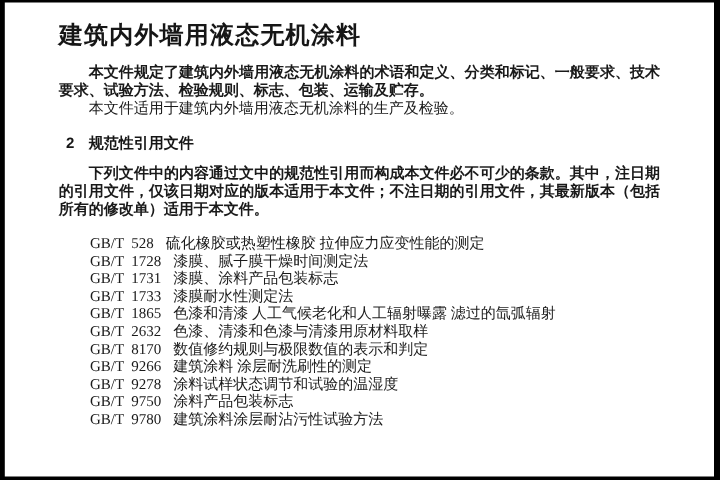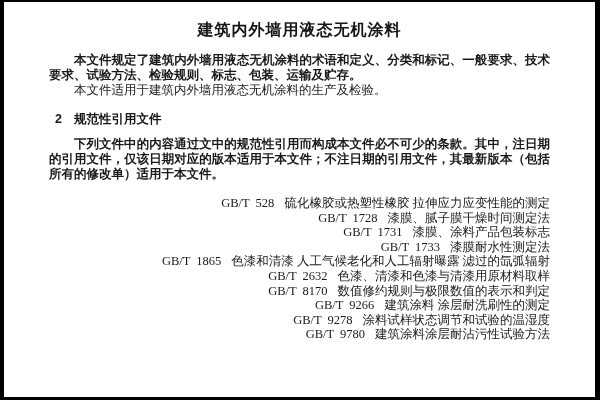--- a/index.html
+++ b/index.html
@@ -15,23 +15,22 @@
     border: solid #000000;
     border-width: 2px 5px 3px 4px;
     padding: 12px 45px 0 45px;
     background: #ffffff;
     overflow: hidden;
     color: #1a1a1a;
     font-size: 12.5px;
   }
   .doc-title {
     margin: 4px 0 0 0;
-    text-align: center;
     font-family: "Liberation Sans", "DejaVu Sans", sans-serif;
-    font-size: 16px;
+    font-size: 20px;
     font-weight: bold;
     line-height: 24px;
     letter-spacing: 1px;
     color: #161616;
   }
   .sec-heading {
     font-family: "Liberation Sans", "DejaVu Sans", sans-serif;
     font-size: 12.5px;
     font-weight: bold;
     line-height: 14px;
@@ -50,21 +49,20 @@
   .m-para-first { margin-top: 11px; font-weight: bold; }
   .ref-list {
     list-style: none;
     margin: 14px 0 0 0;
     padding: 0 0 0 26px;
   }
   .ref-item {
     line-height: 14.6px;
     white-space: nowrap;
     overflow: hidden;
-    text-align: right;
   }
   .ref-code { word-spacing: 3px; margin-right: 10px; }
 </style>
 </head>
 <body>
 
 <div class="page">
 
   <h1 class="doc-title"><span>建筑内外墙用液态无机涂料</span></h1>
 
@@ -111,20 +109,23 @@
 
 
         <li class="ref-item">
           <span class="ref-code">GB/T 9266</span><span class="ref-title">建筑涂料 涂层耐洗刷性的测定</span>
         </li>
 
         <li class="ref-item">
           <span class="ref-code">GB/T 9278</span><span class="ref-title">涂料试样状态调节和试验的温湿度</span>
         </li>
 
+        <li class="ref-item">
+          <span class="ref-code">GB/T 9750</span><span class="ref-title">涂料产品包装标志</span>
+        </li>
 
         <li class="ref-item">
           <span class="ref-code">GB/T 9780</span><span class="ref-title">建筑涂料涂层耐沾污性试验方法</span>
         </li>
       </ul>
   </section>
 
 </div>
 
 </body></html>

